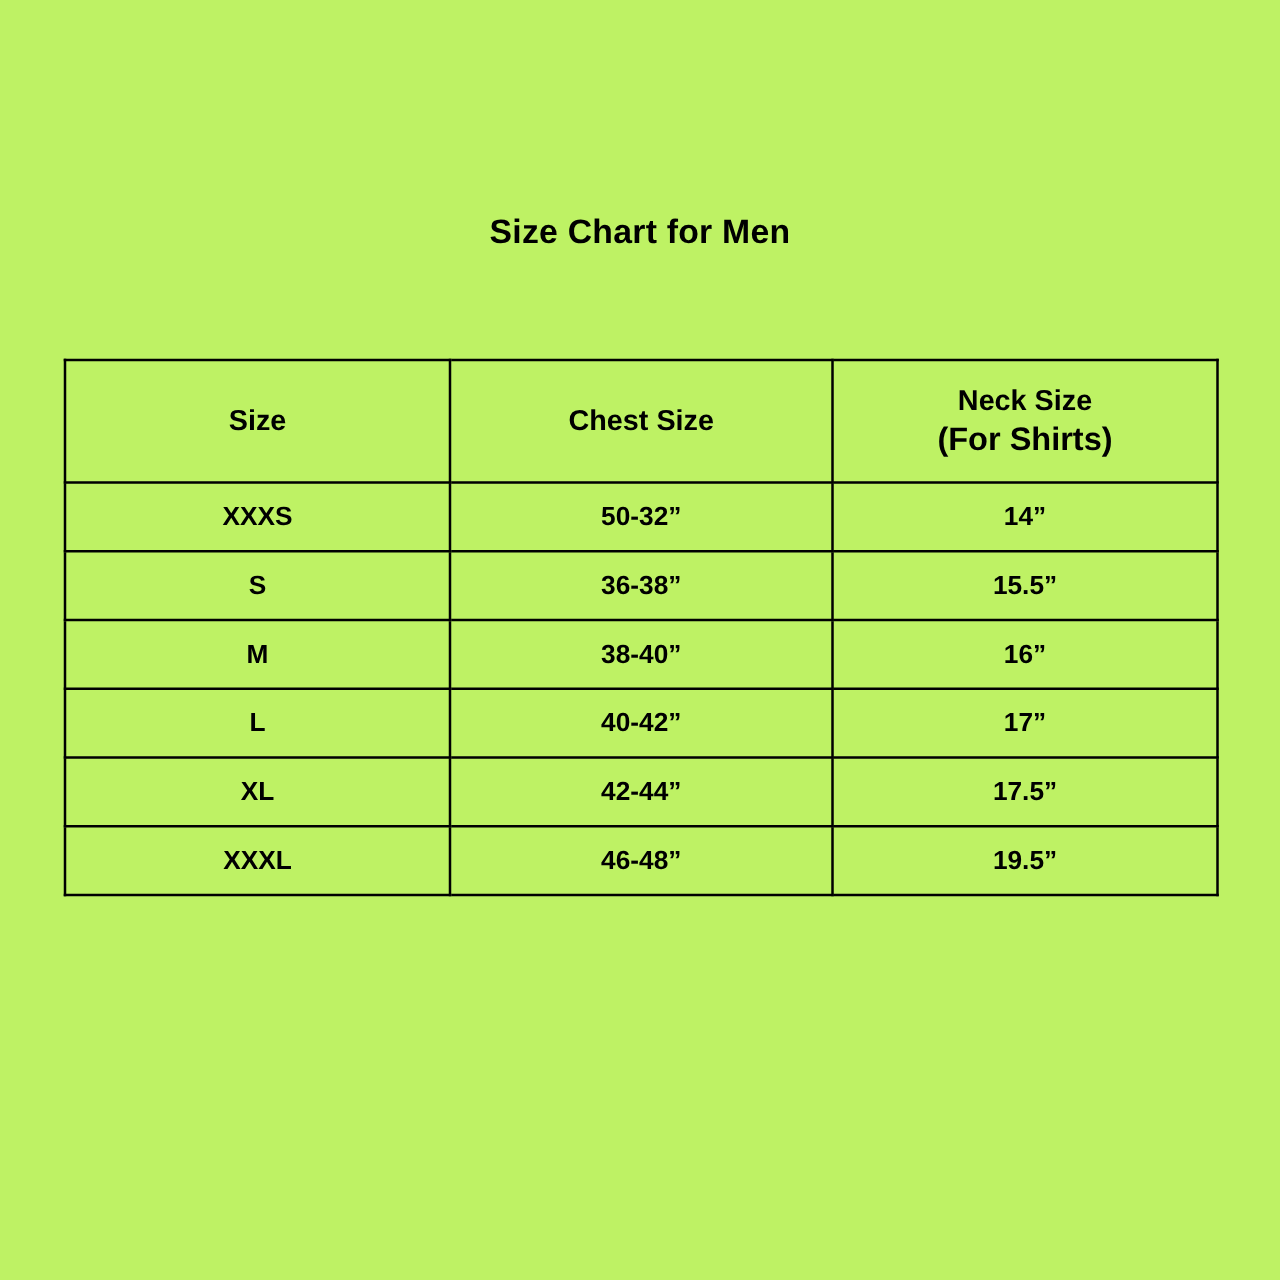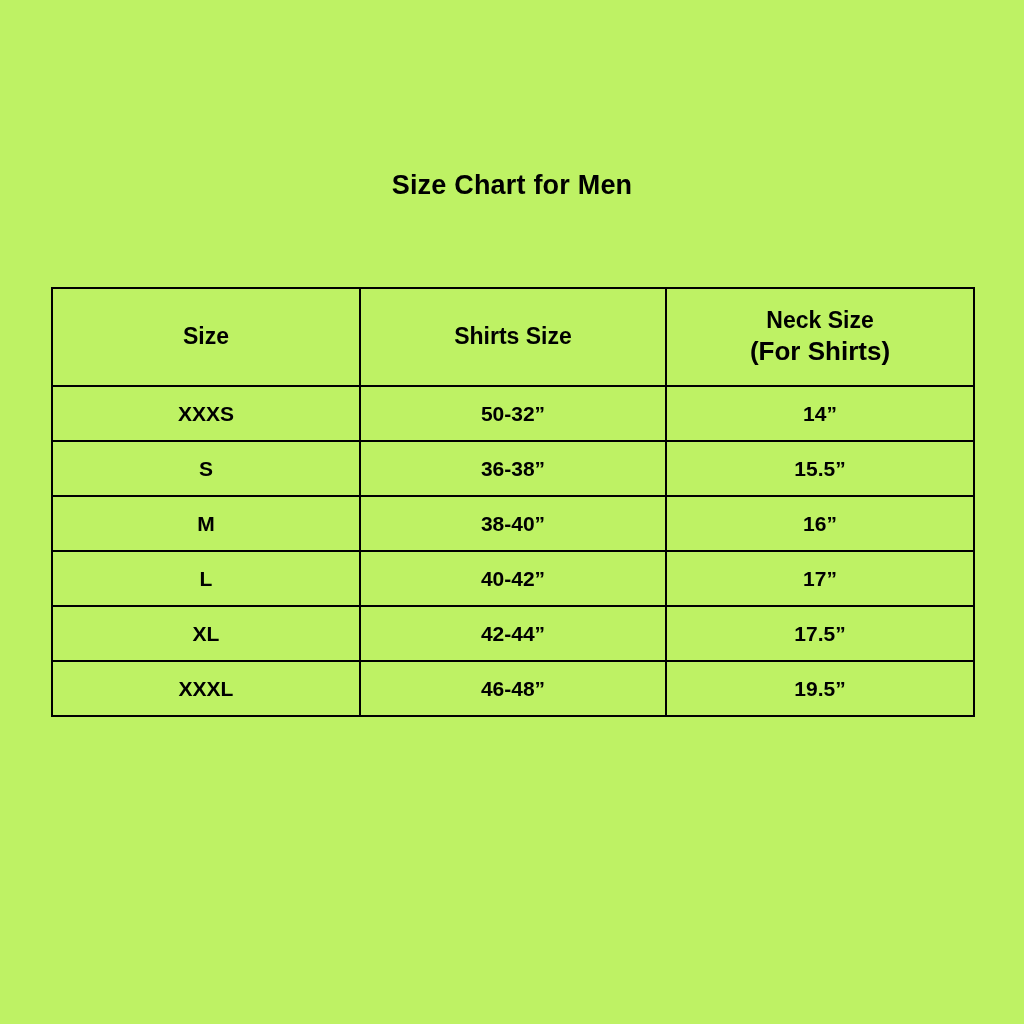--- a/index.html
+++ b/index.html
@@ -84,21 +84,21 @@
       <col class="c1">
         <col class="c2">
         <col class="c3">
     </colgroup>
     <thead>
       <tr>
         <th>
           <span>Size</span>
         </th>
         <th>
-          <span>Shirts Size</span>
+          <span>Chest Size</span>
         </th>
         <th>
           <span>Neck Size</span>
           <span class="sub">(For Shirts)</span>
         </th>
       </tr>
     </thead>
     <tbody>
       <tr>
         <td>XXXS</td>

